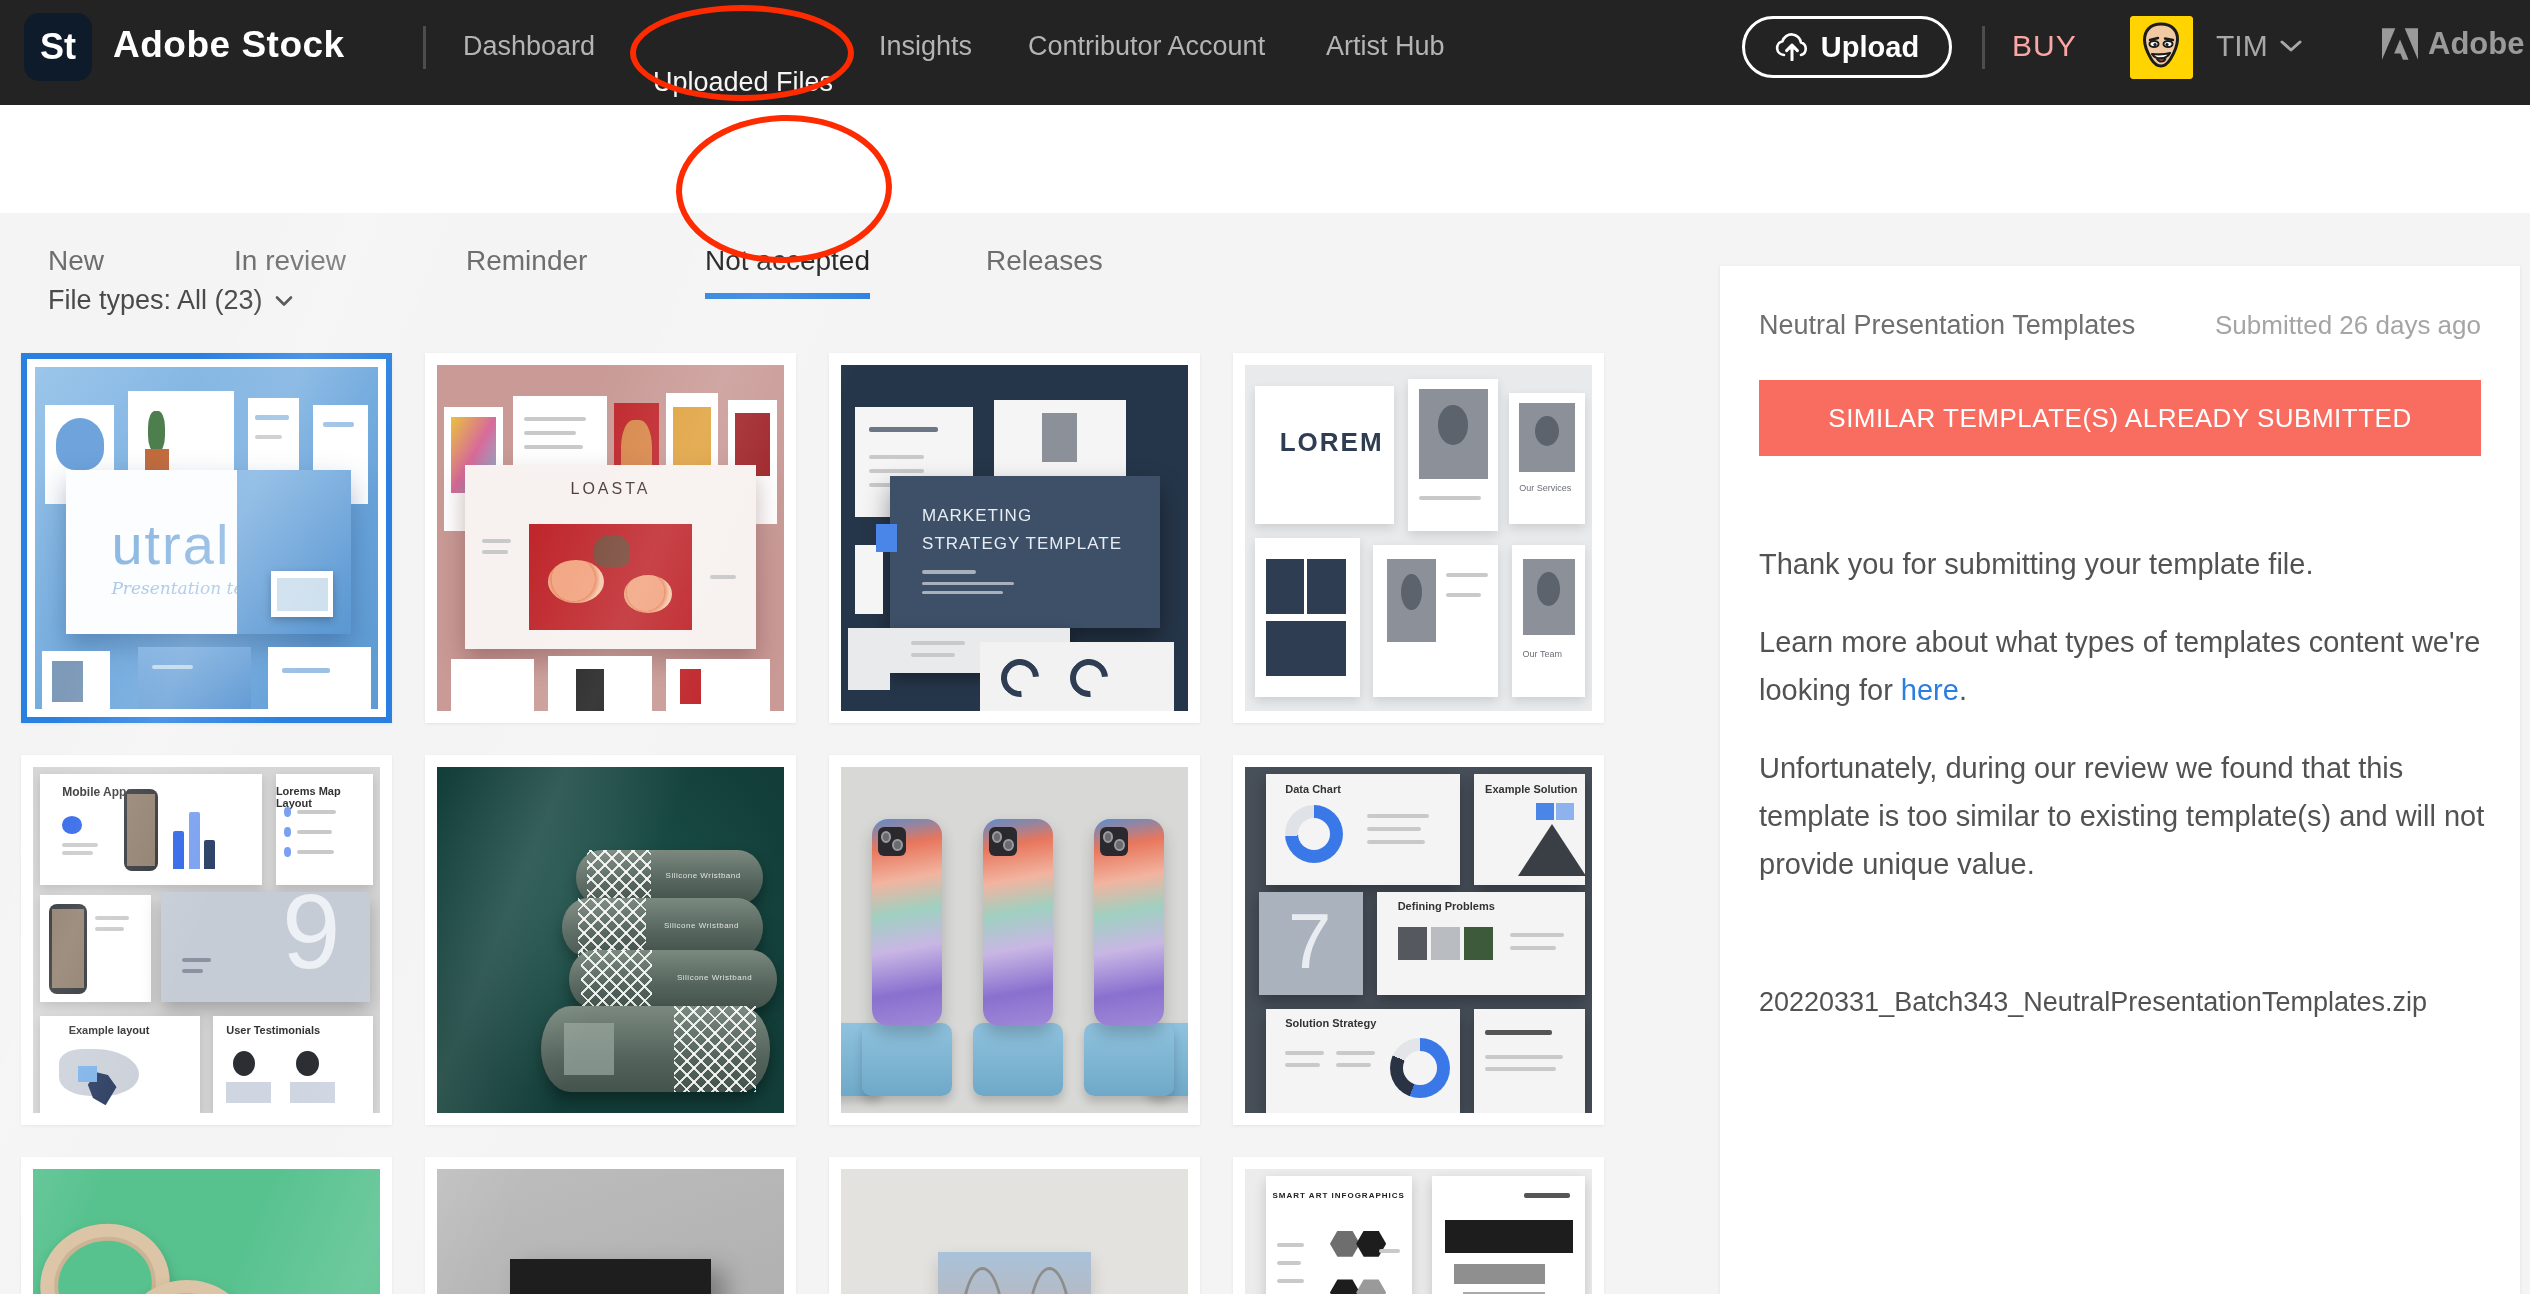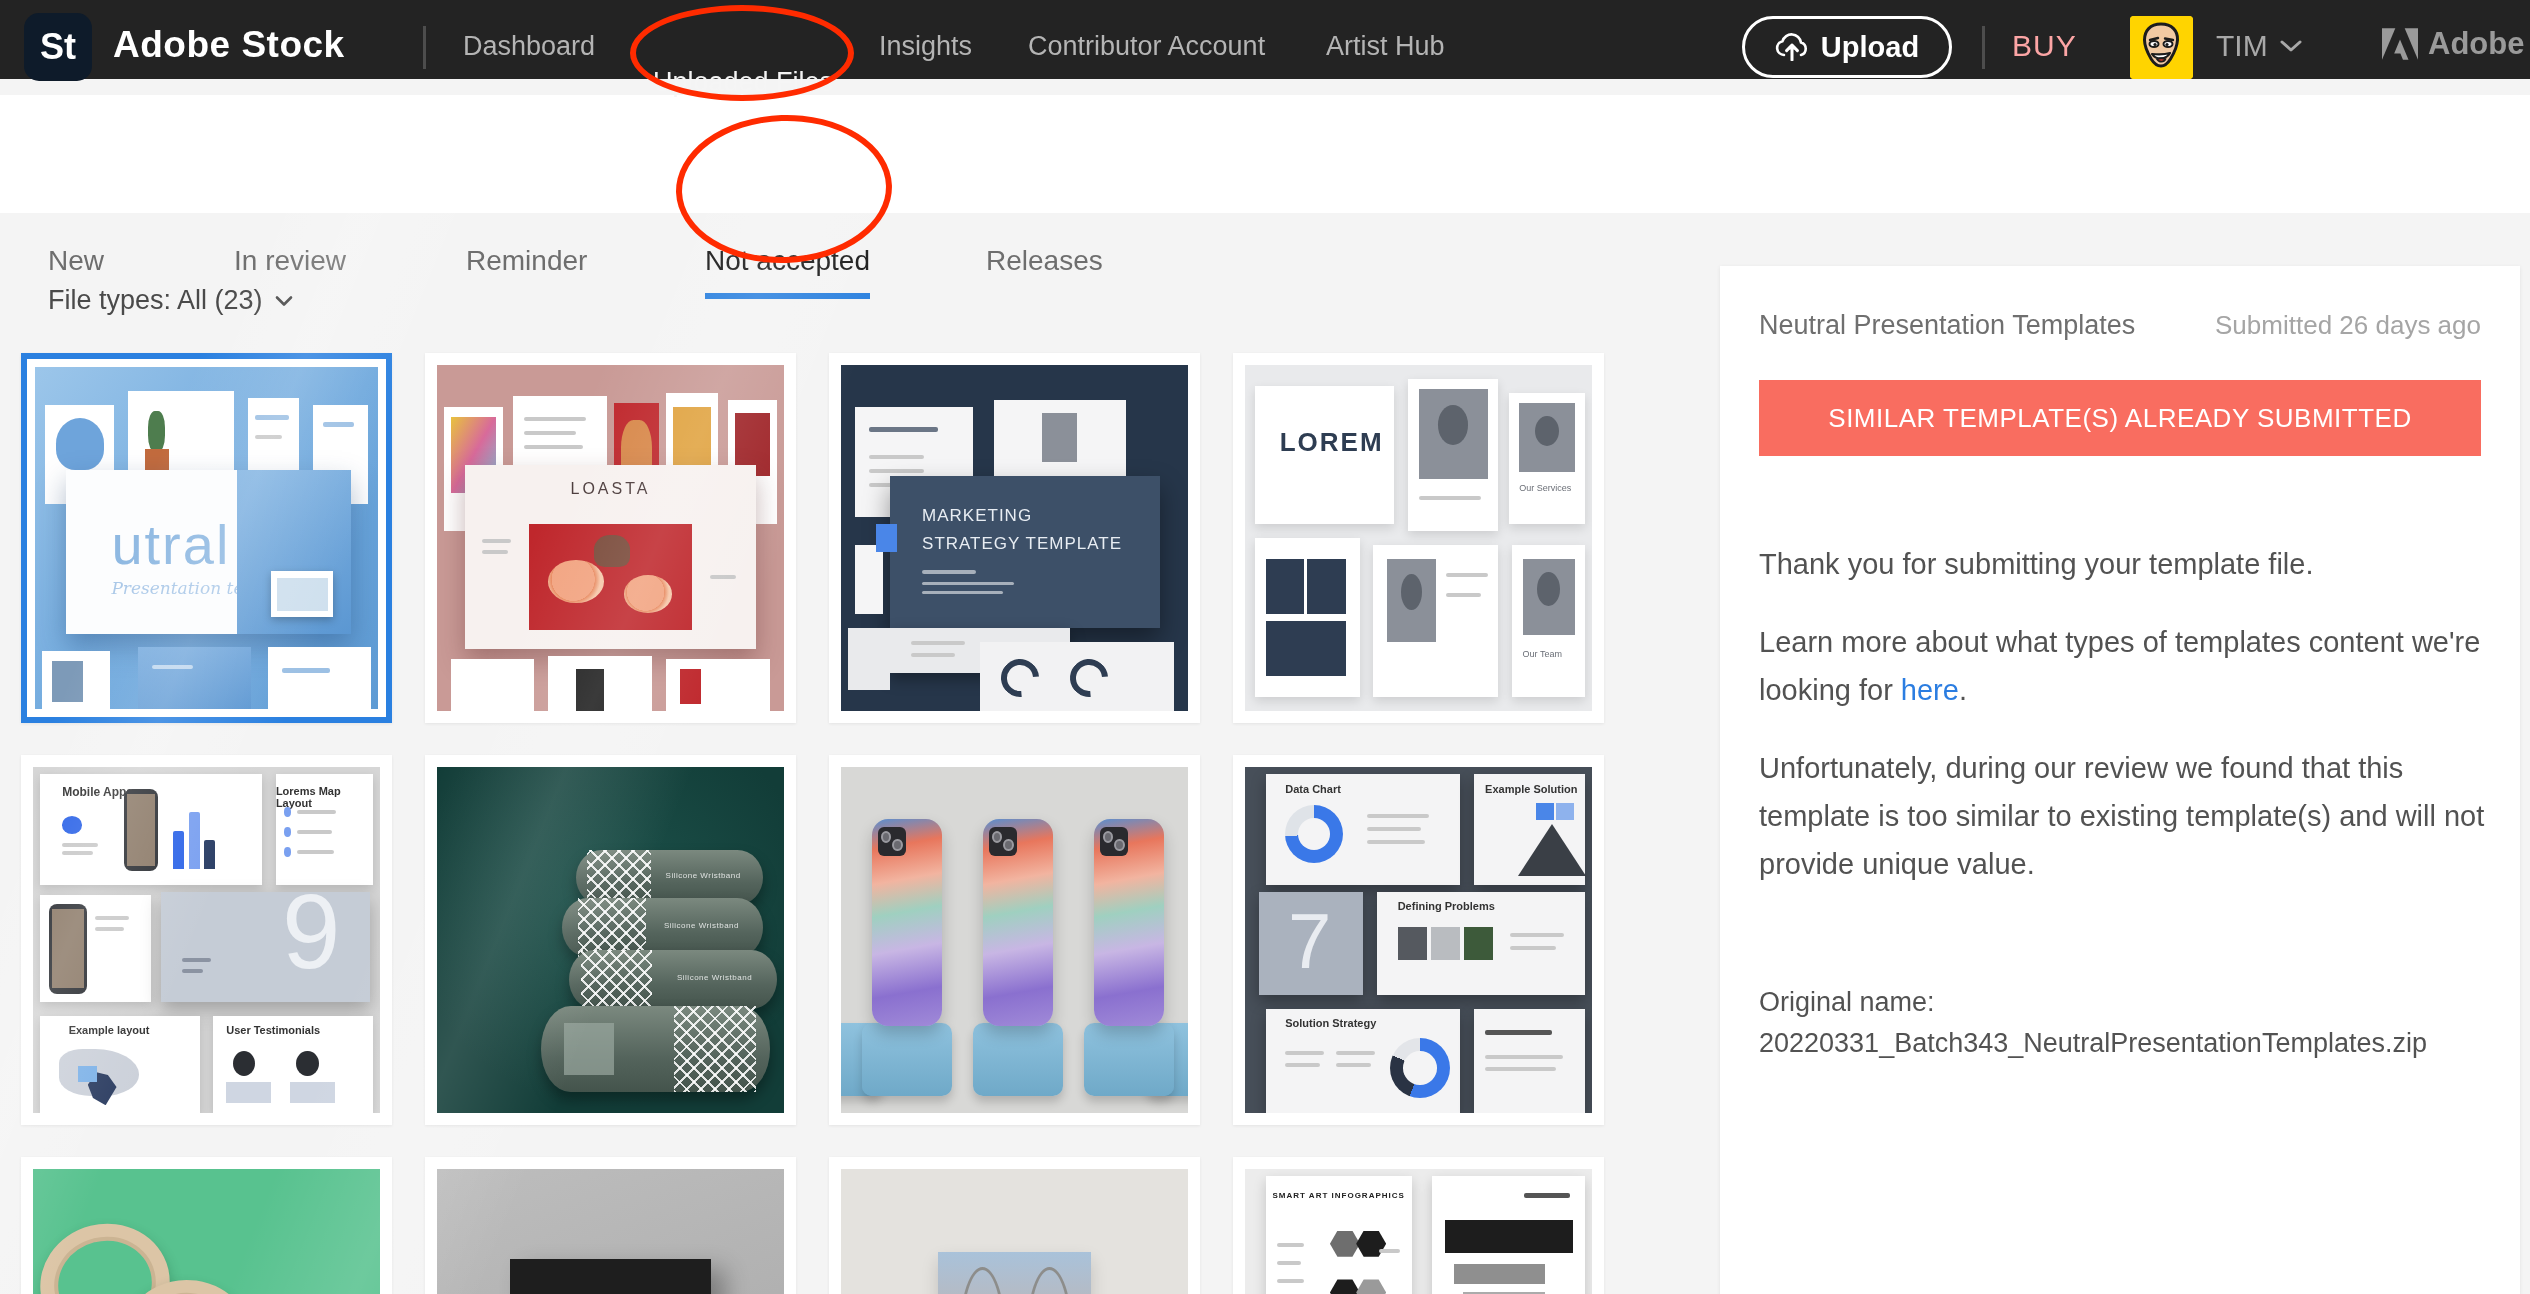--- a/index.html
+++ b/index.html
@@ -4,21 +4,21 @@
 <style>
   html,body{margin:0;padding:0;}
   body{
     width:2530px;height:1294px;position:relative;overflow:hidden;
     background:#f4f4f4;font-family:"Liberation Sans",sans-serif;
     -webkit-font-smoothing:antialiased;
   }
   .sh{position:absolute;display:block;}
 
   
-  .topbar{position:absolute;left:0;top:0;width:2530px;height:79px;background:#232323;z-index:10;}
+  .topbar{position:absolute;left:0;top:0;width:2530px;height:105px;background:#232323;z-index:10;}
   .st-badge{position:absolute;left:24px;top:13px;width:68px;height:68px;background:#0e1b2a;border-radius:15px;
     color:#fff;font-weight:bold;font-size:36px;display:flex;align-items:center;justify-content:center;}
   .brand{position:absolute;left:113px;top:24px;color:#fff;font-size:37px;font-weight:bold;letter-spacing:.5px;}
   .vdiv{position:absolute;top:26px;width:3px;height:43px;background:#4d4d4d;}
   .nav-item{position:absolute;top:31px;font-size:27px;color:#b4b4b4;cursor:pointer;white-space:nowrap;}
   .nav-item.active{color:#f5f5f5;margin-top:36px;}
   .upload-btn{position:absolute;left:1742px;top:16px;width:210px;height:62px;border:3px solid #fff;border-radius:34px;
     box-sizing:border-box;display:flex;align-items:center;justify-content:center;gap:12px;color:#fff;cursor:pointer;}
   .upload-btn span{font-size:29px;font-weight:bold;}
   .buy{position:absolute;left:2012px;top:29px;font-size:30px;color:#fca5a5;letter-spacing:1px;cursor:pointer;}
@@ -580,16 +580,15 @@
 <div class="panel">
   <div class="panel-head">
     <span class="panel-title">Neutral Presentation Templates</span>
     <span class="panel-submitted">Submitted 26 days ago</span>
   </div>
   <div class="banner">SIMILAR TEMPLATE(S) ALREADY SUBMITTED</div>
   <p class="p1">Thank you for submitting your template file.</p>
   <p><span>Learn more about what types of templates content we're looking for </span><a>here</a><span>.</span></p>
   <p>Unfortunately, during our review we found that this template is too similar to existing template(s) and will not provide unique value.</p>
   <div class="fileinfo">
-    <div>Original name:</div>
     <div>20220331_Batch343_NeutralPresentationTemplates.zip</div>
   </div>
 </div>
 
 </body></html>

